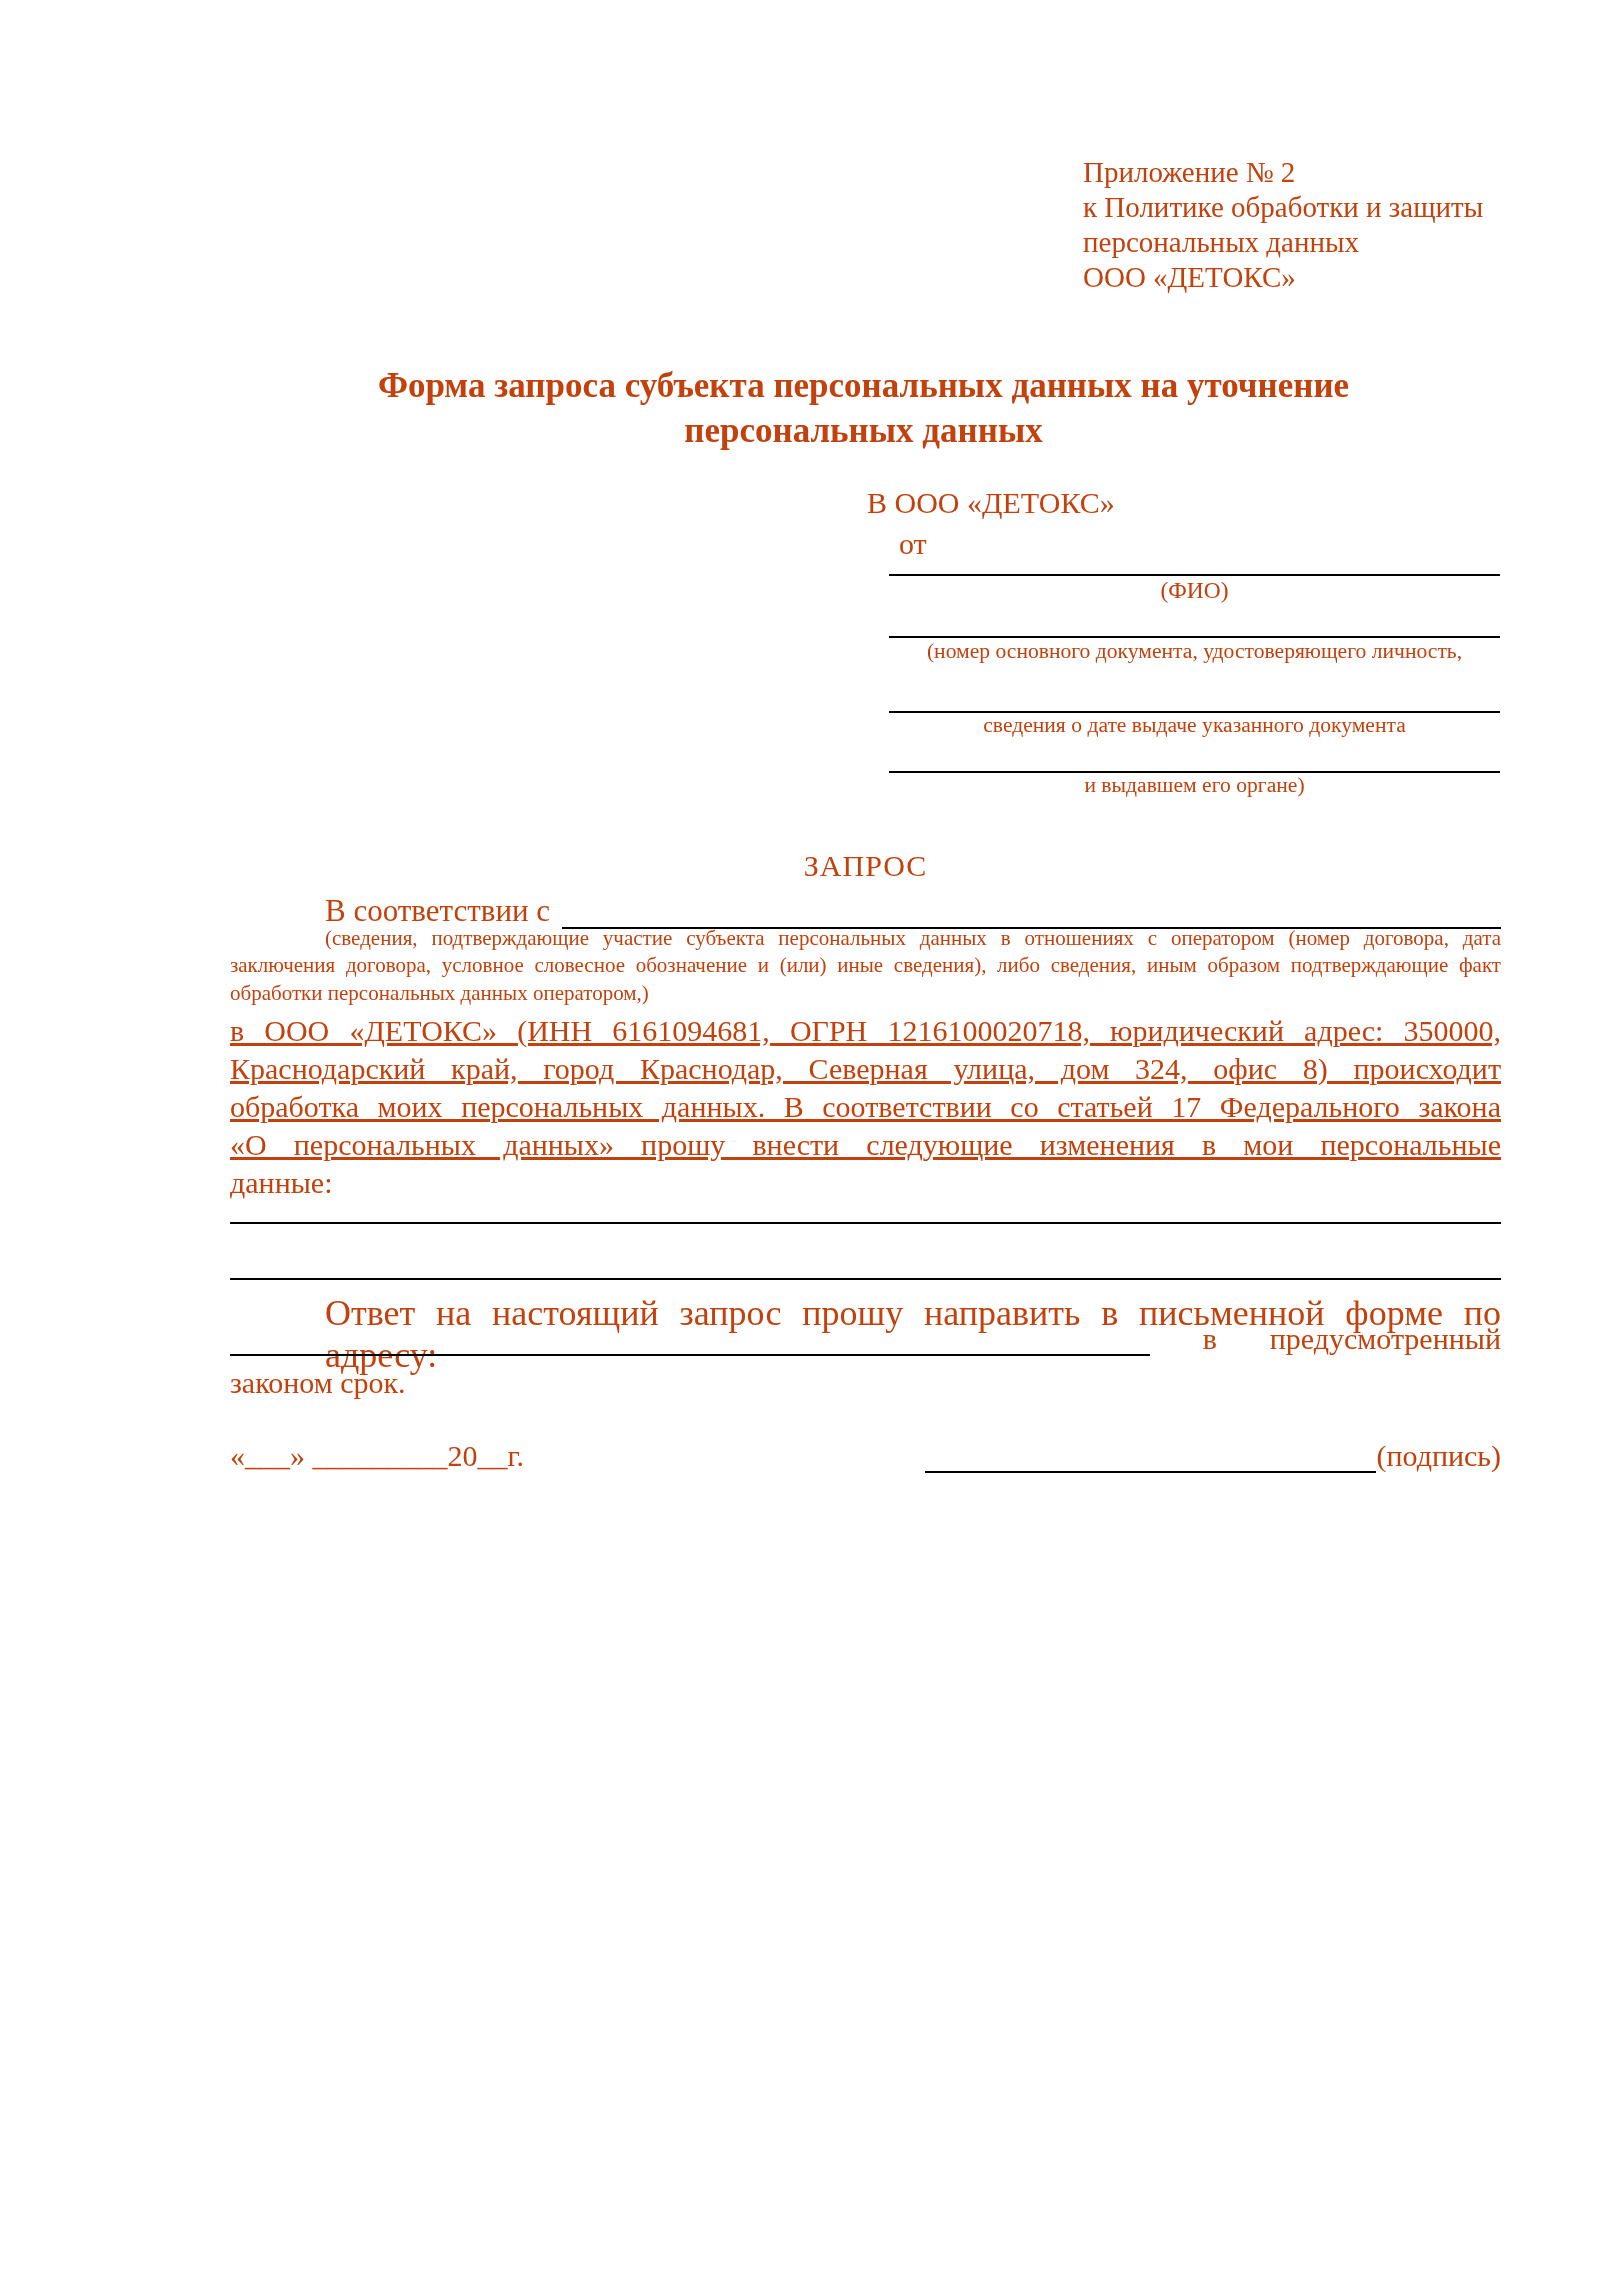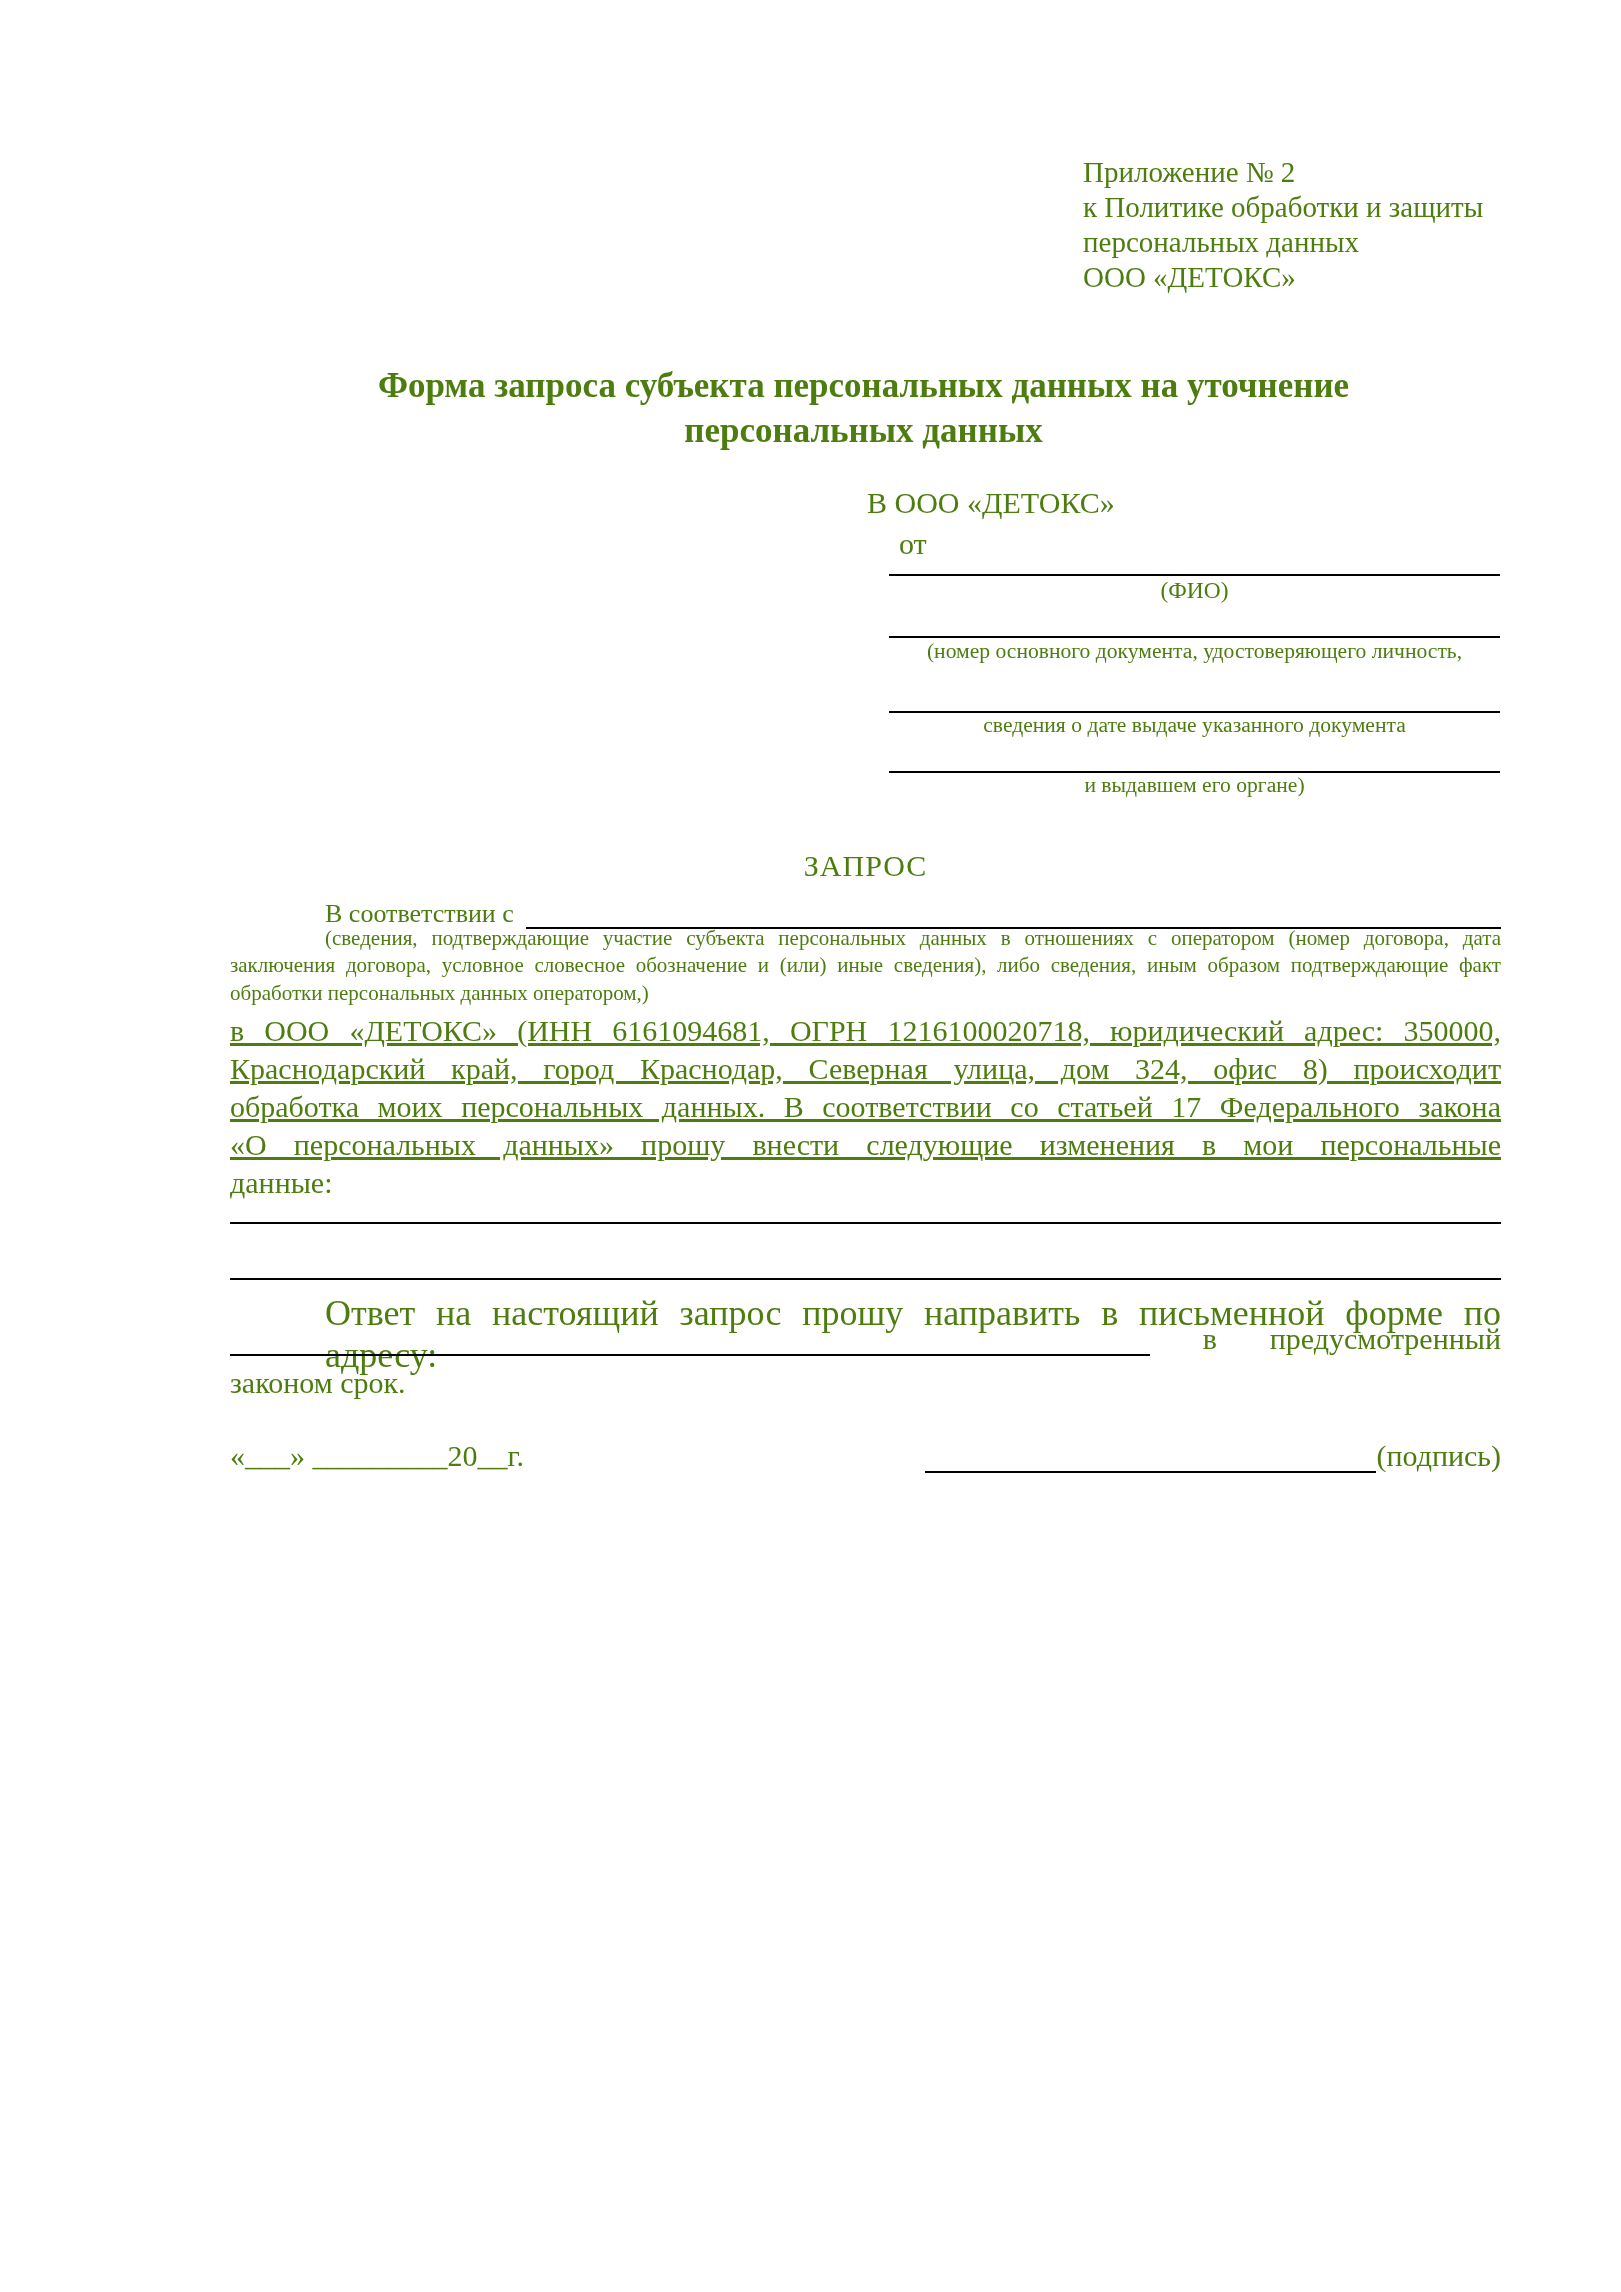--- a/index.html
+++ b/index.html
@@ -1,40 +1,40 @@
 <!DOCTYPE html>
 <html lang="ru"><head>
 <meta charset="utf-8">
 <style>
   html,body{margin:0;padding:0;background:#888;}
   .page{
     position:relative;
     width:1621px;height:2293px;
     margin:0 auto;
     background:#ffffff;
-    color:#4d7c0f;
+    color:#c2410c;
     font-family:"Liberation Serif","DejaVu Serif",serif;
     overflow:hidden;
   }
   .abs{position:absolute;}
 
   .header-note{left:1083px;top:155px;width:461px;font-size:29px;line-height:35px;}
   .title{left:228px;top:363px;width:1271px;text-align:center;font-weight:bold;font-size:35px;line-height:45px;}
 
   .addr-to{left:867px;top:486px;font-size:30px;}
   .addr-from{left:899px;top:527px;font-size:30px;}
 
   .fline{left:889px;width:611px;border-top:2px solid #000;height:0;}
   .fcap{left:889px;width:611px;text-align:center;}
   .fcap-fio{top:577px;font-size:23.5px;}
   .fcap-sm{font-size:21.6px;}
 
   .zapros{left:230px;top:849px;width:1271px;text-align:center;font-size:30px;letter-spacing:1px;}
 
-  .intro-row{left:230px;top:892px;width:1271px;height:37px;display:flex;align-items:flex-end;font-size:26px;}
+  .intro-row{left:230px;top:892px;width:1271px;height:37px;display:flex;align-items:flex-end;font-size:31px;}
   .intro-row .lead{padding-left:95px;white-space:nowrap;}
   .intro-row .fill{flex:1;border-bottom:2.9px solid #000;margin-left:11.8px;height:33px;}
 
   .footnote{left:230px;top:925px;width:1271px;font-size:21px;line-height:27.4px;}
   .footnote .jl{text-align:justify;text-align-last:justify;}
   .footnote .ind{padding-left:95px;}
 
   .bodytext{left:230px;top:1012px;width:1271px;font-size:30px;line-height:38px;}
   .bodytext .jl{text-align:justify;text-align-last:justify;text-decoration:underline;}
 

